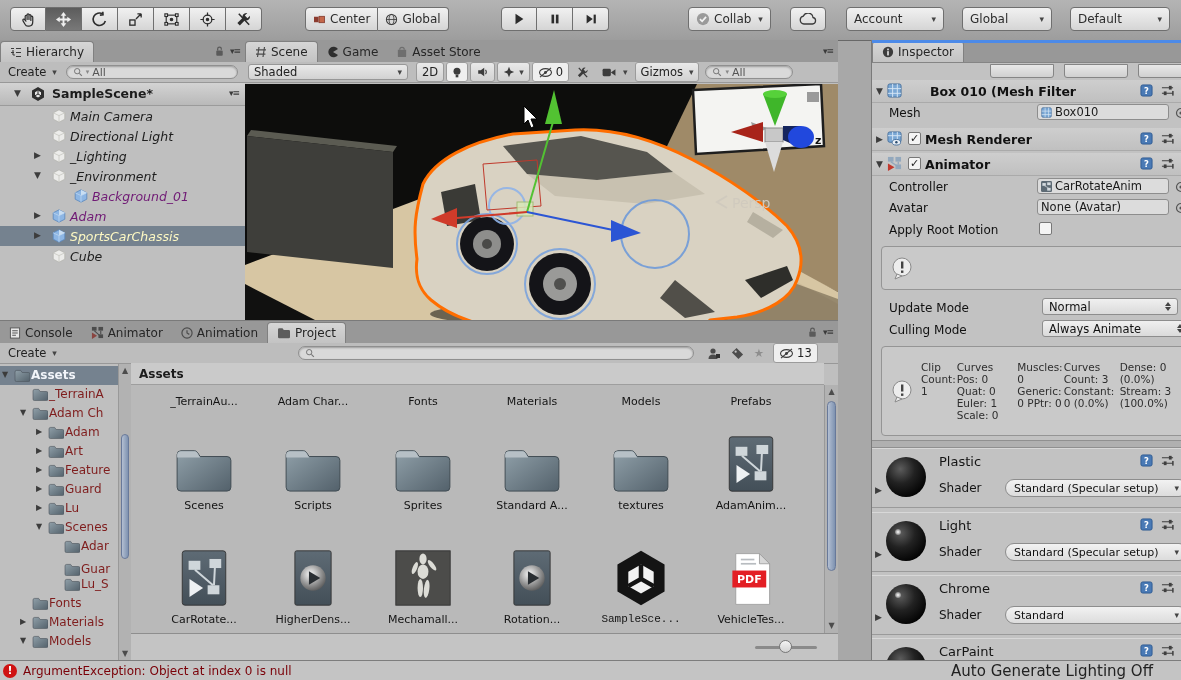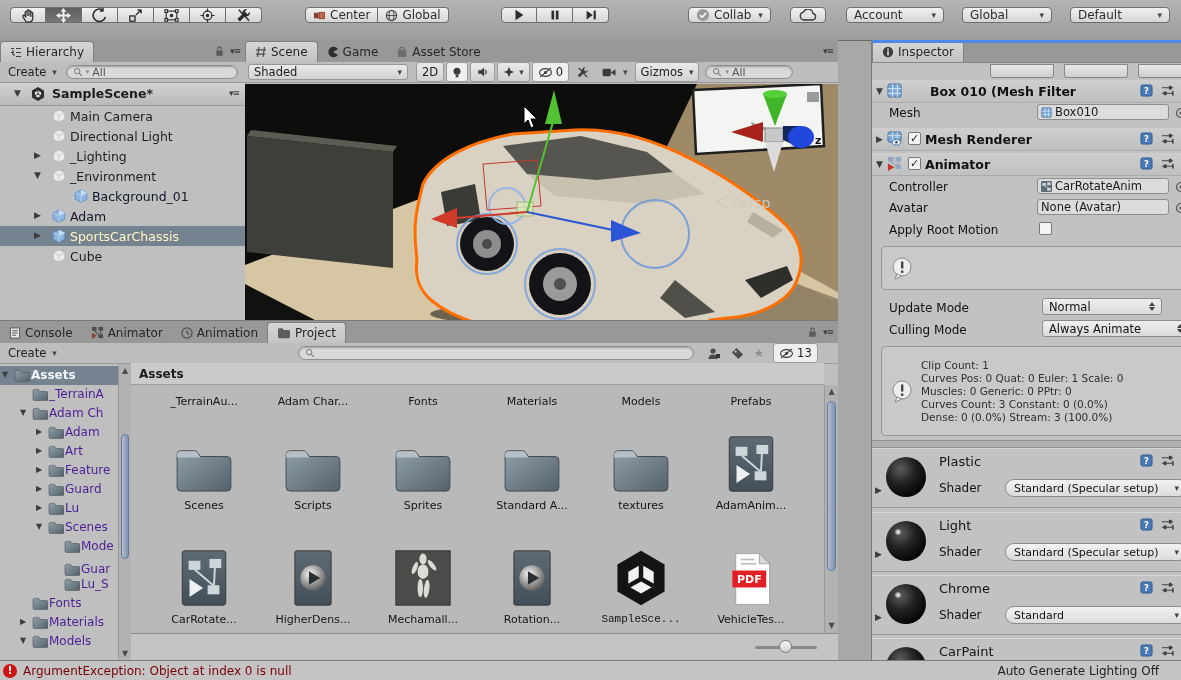--- a/index.html
+++ b/index.html
@@ -4,21 +4,21 @@
 <style>
   html,body{margin:0;padding:0;background:#555;}
   #root{position:relative;width:1181px;height:680px;background:#a8a8a8;overflow:hidden;
         font-family:"DejaVu Sans","Liberation Sans",sans-serif;font-size:12px;color:#1c1c1c;
         cursor:default;-webkit-user-select:none;user-select:none;}
   .abs{position:absolute;}
   
   #top-toolbar{left:0;top:0;width:1181px;height:40px;background:linear-gradient(#b4b4b4,#9d9d9d);
                border-bottom:1px solid #686868;}
   .seg{display:flex;position:absolute;top:7px;}
-  .sbtn{height:16px;min-width:36px;box-sizing:border-box;display:flex;align-items:center;justify-content:center;
+  .sbtn{height:24px;min-width:36px;box-sizing:border-box;display:flex;align-items:center;justify-content:center;
         background:linear-gradient(#f1f1f1,#d5d5d5);border:1px solid #6f6f6f;border-left:none;color:#2d2d2d;
         padding:0 7px;font-size:12px;gap:4px;}
   .seg .sbtn:first-child{border-left:1px solid #6f6f6f;border-radius:4px 0 0 4px;}
   .seg .sbtn:last-child{border-radius:0 4px 4px 0;}
   .seg .sbtn:only-child{border-radius:4px;}
   .sbtn.pressed{background:linear-gradient(#5c5c5c,#787878);color:#efefef;}
   .caret{font-size:9px;color:#444;margin-left:3px;}
   
   .panel{background:#bfbfbf;overflow:hidden;}
   .tabbar{position:absolute;left:0;top:0;right:0;height:22px;background:#989898;border-bottom:1px solid #858585;
@@ -28,32 +28,32 @@
               border-radius:4px 4px 0 0;}
   .tabright{margin-left:auto;display:flex;align-items:center;gap:5px;padding-right:5px;height:22px;}
   .menu-glyph{font-size:9px;color:#3a3a3a;letter-spacing:-1px;}
   .mini-toolbar{position:absolute;left:0;right:0;top:22px;height:21px;background:#bdbdbd;border-bottom:1px solid #989898;
                 display:flex;align-items:center;box-sizing:border-box;padding:0 3px;}
   .flatbtn{display:flex;align-items:center;gap:3px;font-size:11.5px;color:#222;padding:1px 5px;}
   .searchpill{height:14px;border-radius:8px;background:#d9d9d9;border:1px solid #8f8f8f;
               box-shadow:inset 0 1px 2px rgba(0,0,0,.28);display:flex;align-items:center;font-size:11px;
               color:#555;padding:0 6px;gap:3px;box-sizing:border-box;}
   
-  .hrow{position:absolute;left:0;width:100%;height:20px;}
+  .hrow{position:absolute;left:0;width:100%;height:20px;font-style:italic;}
   .hrow.sel{background:#75828f;}
   .hrow .arr{position:absolute;top:4px;font-size:9px;color:#3c3c3c;}
   .hrow .ic{position:absolute;top:3px;width:14px;height:14px;}
   .hrow .lbl{position:absolute;top:2.5px;font-size:12.5px;color:#1e1e1e;white-space:nowrap;}
-  .hrow .lbl.pf{color:#0f172a;}
+  .hrow .lbl.pf{color:#701a75;}
   .hrow.sel .lbl{color:#fef9c3;}
   .trow{position:absolute;left:0;width:100%;height:19px;}
   .trow.sel{background:#75828f;}
   .trow .arr{position:absolute;top:4px;font-size:8px;color:#3c3c3c;}
   .trow .ic{position:absolute;top:3px;width:16px;height:13px;}
-  .trow .lbl{position:absolute;top:2px;font-size:12px;color:#4c1d95;white-space:nowrap;}
+  .trow .lbl{position:absolute;top:2px;font-size:12px;color:#7f1d1d;white-space:nowrap;}
   .trow.sel .lbl{color:#f2f5fa;font-weight:bold;}
   
   .vscroll{position:absolute;background:#b2b2b2;border-left:1px solid #999;box-sizing:border-box;}
   .vthumb{position:absolute;left:2px;right:2px;border-radius:6px;
           background:linear-gradient(90deg,#b3bfd2,#7e92b0);border:1px solid #68799a;box-sizing:border-box;}
   .sarrow{position:absolute;left:0;right:0;text-align:center;font-size:8px;color:#4c4c4c;line-height:14px;}
   
   .gcell{position:absolute;width:100px;text-align:center;}
   .gcell .glabel{font-size:11px;color:#141414;white-space:nowrap;overflow:hidden;}
   
@@ -680,21 +680,21 @@
     <div class="checkbox" style="left:167px;top:182px"></div>
     <div class="helpbox" style="left:9px;top:206px;width:304px;height:44px">
       <svg width="24" height="24" viewBox="0 0 24 24">
           <circle cx="12" cy="11" r="9" fill="#ededed" stroke="#8a8a8a"></circle>
           <path d="M7 18 L5 23 L12 20Z" fill="#ededed" stroke="#8a8a8a"></path>
           <rect x="11" y="5.5" width="2.4" height="7" fill="#444"></rect>
           <rect x="11" y="14.5" width="2.4" height="2.4" fill="#444"></rect>
         </svg>
     </div>
     <span class="ins-label" style="left:17px;top:261px">Update Mode</span>
-    <div class="enum" style="left:170px;top:258px;width:120px">
+    <div class="enum" style="left:170px;top:258px;width:136px">
       <span>Normal</span>
       <span class="spin">
           <span class="tri-u"></span>
           <span class="tri-d"></span>
         </span>
     </div>
     <span class="ins-label" style="left:17px;top:283px">Culling Mode</span>
     <div class="enum" style="left:170px;top:280px;width:148px">
       <span>Always Animate</span>
       <span class="spin">
@@ -702,21 +702,21 @@
           <span class="tri-d"></span>
         </span>
     </div>
     <div class="helpbox" style="left:9px;top:306px;width:304px;height:90px;align-items:center">
       <svg width="24" height="24" viewBox="0 0 24 24" style="flex:0 0 auto">
           <circle cx="12" cy="11" r="9" fill="#ededed" stroke="#8a8a8a"></circle>
           <path d="M7 18 L5 23 L12 20Z" fill="#ededed" stroke="#8a8a8a"></path>
           <rect x="11" y="5.5" width="2.4" height="7" fill="#444"></rect>
           <rect x="11" y="14.5" width="2.4" height="2.4" fill="#444"></rect>
         </svg>
-      <div id="stats-lines" style="display:flex;flex-direction:column;gap:1px">
+      <div id="stats-lines" style="display:flex;flex-direction:row;gap:1px">
           <div>Clip Count: 1</div>
           <div>Curves Pos: 0 Quat: 0 Euler: 1 Scale: 0</div>
           <div>Muscles: 0 Generic: 0 PPtr: 0</div>
           <div>Curves Count: 3 Constant: 0 (0.0%)</div>
           <div>Dense: 0 (0.0%) Stream: 3 (100.0%)</div>
         </div>
     </div>
     <div class="abs" style="left:0;top:400px;right:14px;height:6px;background:#b0b0b0;border-top:1px solid #909090;border-bottom:1px solid #909090"></div>
     <div id="materials">
         <div class="matblock" style="top: 408px;">
@@ -1002,21 +1002,21 @@
           <span class="arr" style="left: 36px;">▼</span>
           <span class="ic" style="left: 48px;"><svg viewBox="0 0 16 13" width="16" height="13">
               <path d="M1 11 V3 q0-1.6 1.6-1.6 h4 l1.6 2.1 h6.2 q1.6 0 1.6 1.6 v5.9 q0 1.6-1.6 1.6 H2.6 Q1 12.6 1 11Z" fill="url(#gFold)" stroke="#49535b" stroke-width="0.6"></path>
             </svg></span>
           <span class="lbl" style="left: 65px;">Scenes</span>
         </div>
         <div class="trow" style="top: 173px;">
           <span class="ic" style="left: 64px;"><svg viewBox="0 0 16 13" width="16" height="13">
               <path d="M1 11 V3 q0-1.6 1.6-1.6 h4 l1.6 2.1 h6.2 q1.6 0 1.6 1.6 v5.9 q0 1.6-1.6 1.6 H2.6 Q1 12.6 1 11Z" fill="url(#gFold)" stroke="#49535b" stroke-width="0.6"></path>
             </svg></span>
-          <span class="lbl" style="left: 81px;">Mode</span>
+          <span class="lbl" style="left: 81px;">Adar</span>
         </div>
         <div class="trow" style="top: 196px;">
           <span class="ic" style="left: 64px;"><svg viewBox="0 0 16 13" width="16" height="13">
               <path d="M1 11 V3 q0-1.6 1.6-1.6 h4 l1.6 2.1 h6.2 q1.6 0 1.6 1.6 v5.9 q0 1.6-1.6 1.6 H2.6 Q1 12.6 1 11Z" fill="url(#gFold)" stroke="#49535b" stroke-width="0.6"></path>
             </svg></span>
           <span class="lbl" style="left: 81px;">Guar</span>
         </div>
         <div class="trow" style="top: 211px;">
           <span class="ic" style="left: 64px;"><svg viewBox="0 0 16 13" width="16" height="13">
               <path d="M1 11 V3 q0-1.6 1.6-1.6 h4 l1.6 2.1 h6.2 q1.6 0 1.6 1.6 v5.9 q0 1.6-1.6 1.6 H2.6 Q1 12.6 1 11Z" fill="url(#gFold)" stroke="#49535b" stroke-width="0.6"></path>
@@ -1210,15 +1210,15 @@
     </div>
     <div class="abs" style="left:131px;top:312px;width:707px;height:28px;background:#c4c4c4;border-top:1px solid #8e8e8e">
       <div class="abs" style="left:624px;top:12px;width:62px;height:3px;background:#8a8a8a;border-radius:2px"></div>
       <div class="abs" style="left:648px;top:6px;width:13px;height:13px;border-radius:50%;background:linear-gradient(#f4f4f4,#d2d2d2);border:1px solid #777;box-sizing:border-box"></div>
     </div>
   </div>
 
   <div id="statusbar" class="abs">
     <div class="err-ic">!</div>
     <span style="color:#7a0008;font-size:12px">ArgumentException: Object at index 0 is null</span>
-    <span style="margin-left:auto;margin-right:22px;font-size:12px;color:#222">Auto Generate Lighting Off</span>
+    <span style="margin-left:auto;margin-right:28px;font-size:15px;color:#222">Auto Generate Lighting Off</span>
   </div>
 </div>
 
 </body></html>

